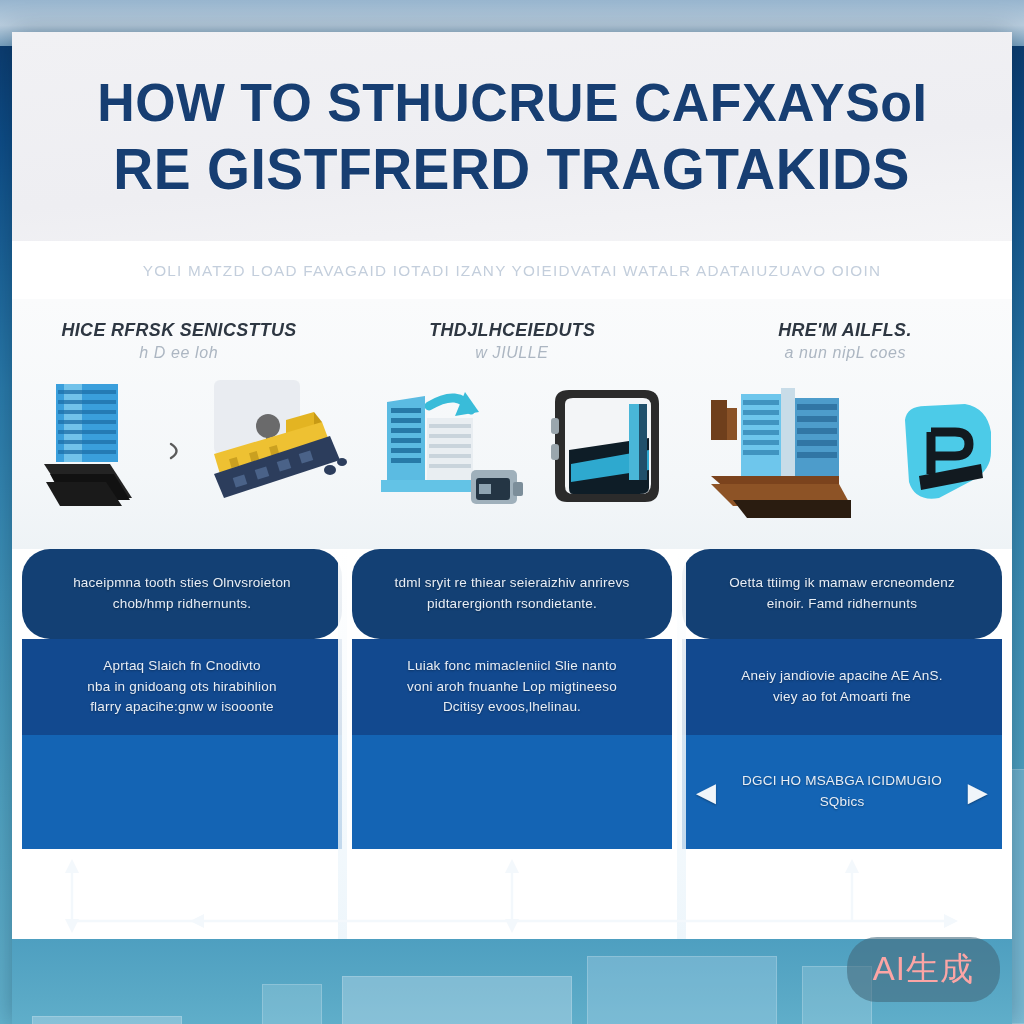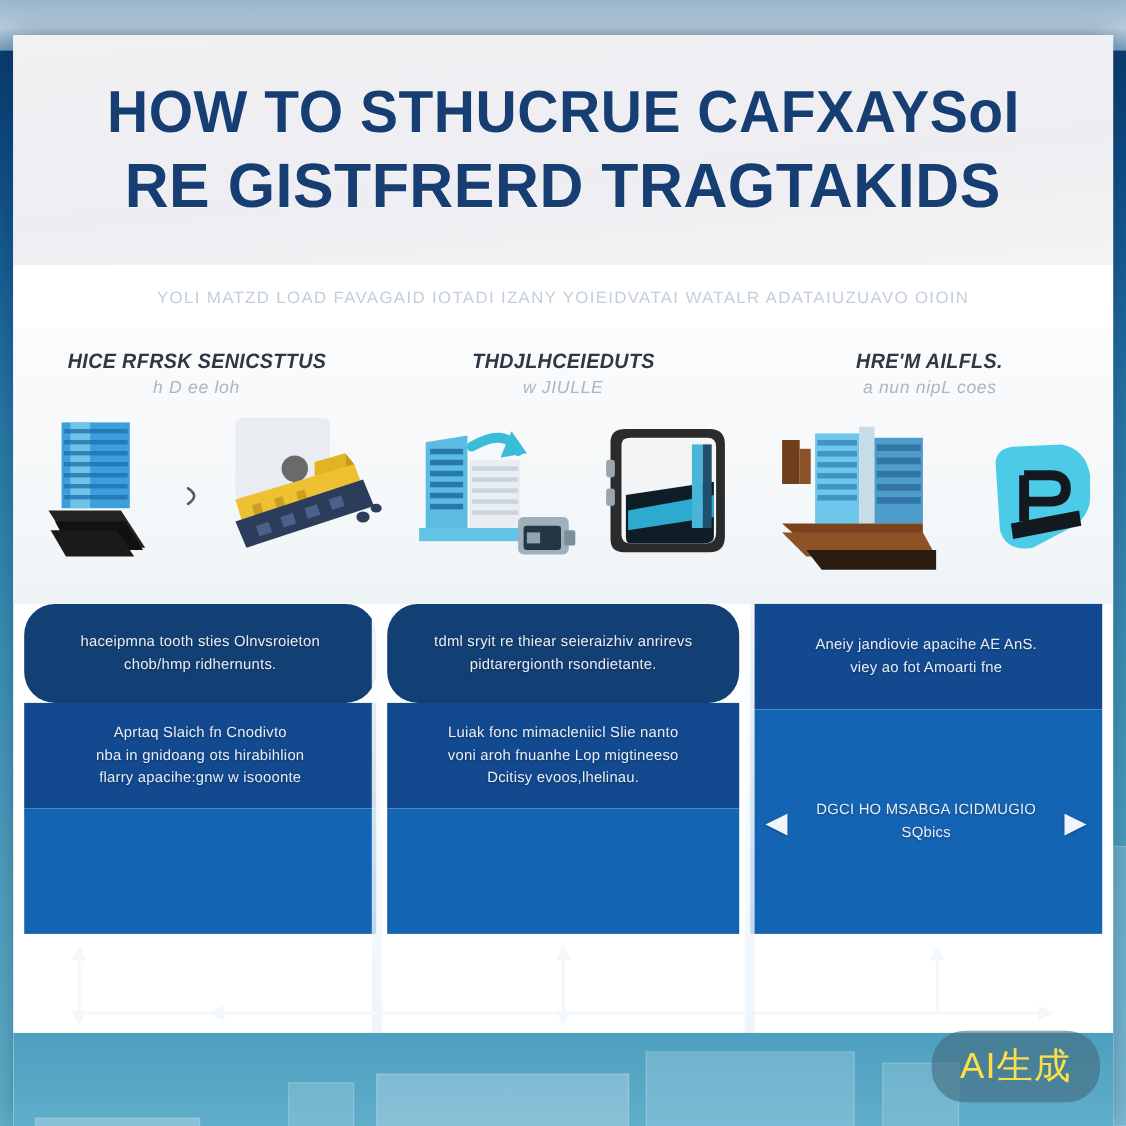--- a/index.html
+++ b/index.html
@@ -145,21 +145,21 @@
     position:absolute; left:0; top:907px; width:100%; height:117px;
     background:linear-gradient(180deg,#4e9fc0 0%, #5aa9c6 50%, #66b4ce 100%);
     overflow:hidden;
   }
 
   
   #watermark {
     position:absolute; right:24px; bottom:22px;
     padding:10px 26px; border-radius:30px;
     background:rgba(66,104,122,.58);
-    color:#fde047; font-size:33px; letter-spacing:1px;
+    color:#fca5a5; font-size:33px; letter-spacing:1px;
     display:flex; align-items:center;
   }
 </style>
 </head>
 <body>
 
 <div id="bg">
   <div id="bg-top-sheen"></div>
   <div class="sky-building" style="left:20px;  width:150px; height:70px;"></div>
   <div class="sky-building d2" style="left:370px; width:80px;  height:130px;"></div>
@@ -333,20 +333,24 @@
       </div>
       <div class="panel panel-mid panel-b">
         <p>Luiak fonc mimacleniicl Slie nanto</p>
         <p>voni aroh fnuanhe Lop migtineeso</p>
         <p>Dcitisy evoos,lhelinau.</p>
       </div>
       <div class="panel panel-bright panel-c"></div>
     </div>
 
     <div class="col-body">
+      <div class="panel panel-dark panel-a">
+        <p>Oetta ttiimg ik mamaw ercneomdenz</p>
+        <p>einoir. Famd ridhernunts</p>
+      </div>
       <div class="panel panel-mid panel-b">
         <p>Aneiy jandiovie apacihe AE AnS.</p>
         <p>viey ao fot Amoarti fne</p>
       </div>
       <div class="panel panel-bright panel-c panel-with-arrows">
         <span class="panel-arrow">◀</span>
         <span class="panel-arrow-text">
           <p>DGCI HO MSABGA ICIDMUGIO</p>
           <p>SQbics</p>
         </span>

